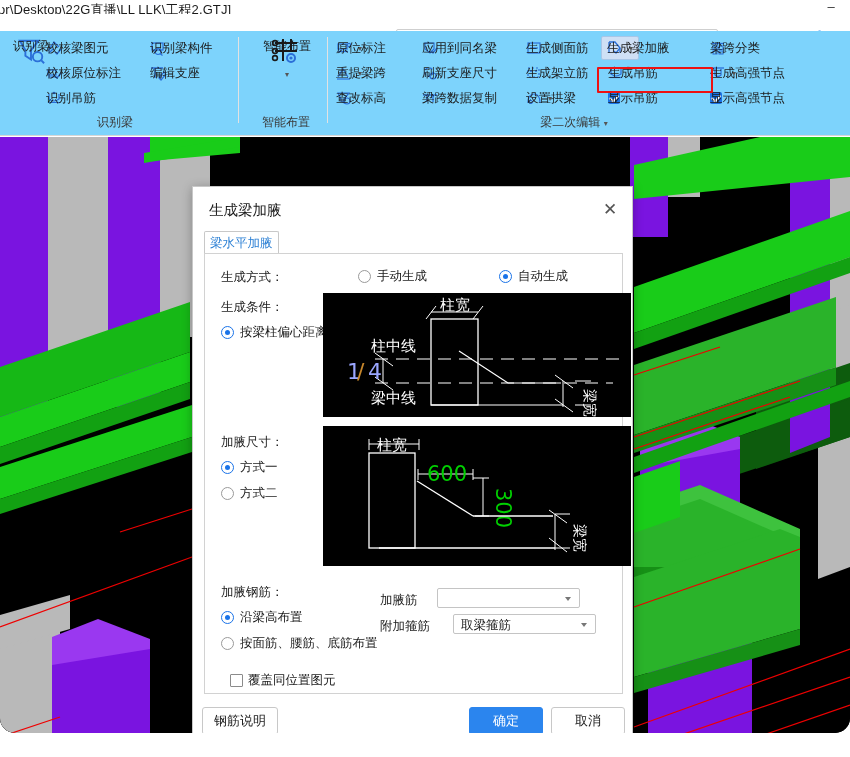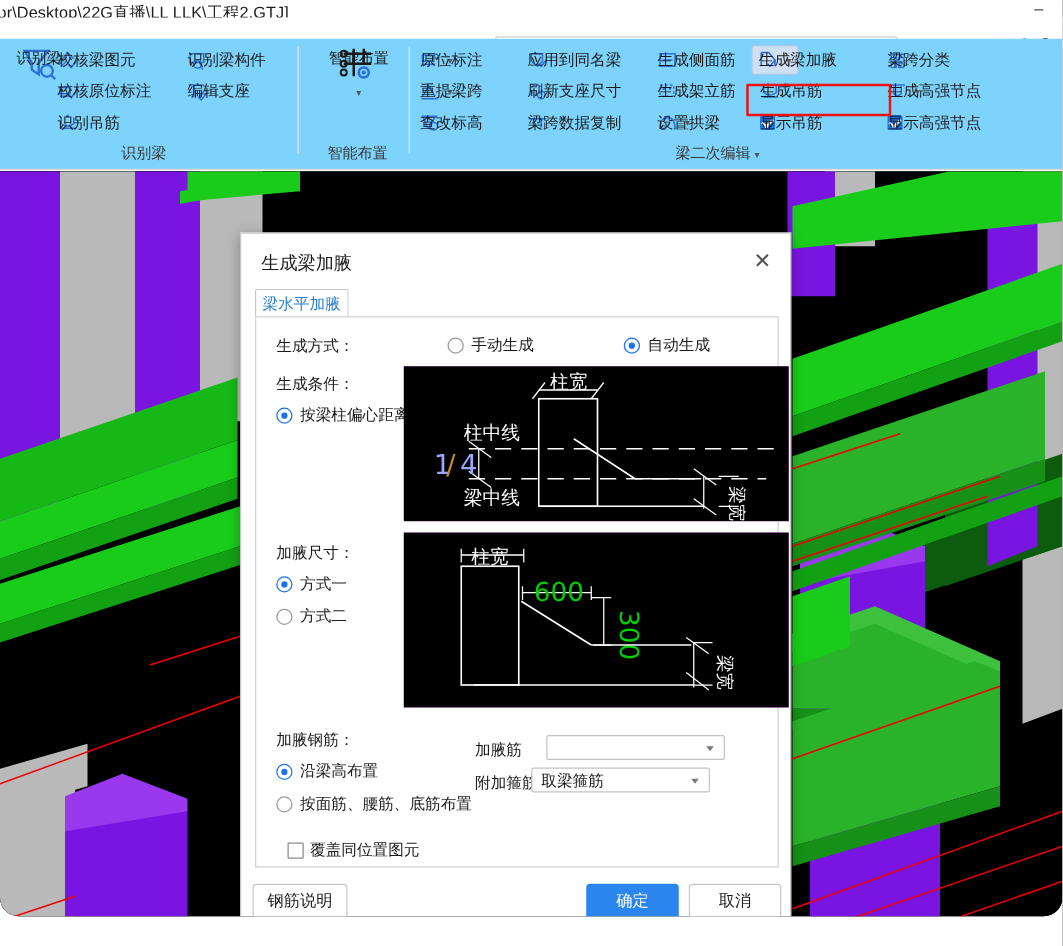--- a/index.html
+++ b/index.html
@@ -145,21 +145,21 @@
   .rdot {
     width:13px; height:13px; border-radius:50%;
     border:1px solid #9a9a9a; background:#fff; flex:none; position:relative;
   }
   .radio.on .rdot { border-color:#1a73e8; }
   .radio.on .rdot::after {
     content:""; position:absolute; left:3px; top:3px; width:5px; height:5px;
     border-radius:50%; background:#1a73e8;
   }
 
-  .imgbox { position:absolute; background:#a21caf; }
+  .imgbox { position:absolute; background:#fdba74; }
 
   .field-lbl { position:absolute; font-size:12.5px; color:#1a1a1a; }
   .combo {
     position:absolute; height:20px; border:1px solid #c4c4c4; border-radius:2px;
     background:#fff;
   }
   .combo .val {
     position:absolute; left:7px; top:2px; font-size:12.5px; color:#1a1a1a;
     white-space:nowrap;
   }
@@ -613,21 +613,21 @@
         <span>按面筋、腰筋、底筋布置</span>
       </div>
 
       <div class="field-lbl" style="left:175px; top:338px;">加腋筋</div>
       <div class="combo" style="left:232px; top:334px; width:143px;">
         <span class="val"></span>
         <span class="cv"></span>
       </div>
 
       <div class="field-lbl" style="left:175px; top:364px;">附加箍筋</div>
-      <div class="combo" style="left:220px; top:360px; width:143px;">
+      <div class="combo" style="left:248px; top:360px; width:143px;">
         <span class="val">取梁箍筋</span>
         <span class="cv"></span>
       </div>
 
       <div class="checkrow" style="left:13px; top:418px;margin-left:12px;">
         <span class="cbox"></span>
         <span>覆盖同位置图元</span>
       </div>
     </div>
 

